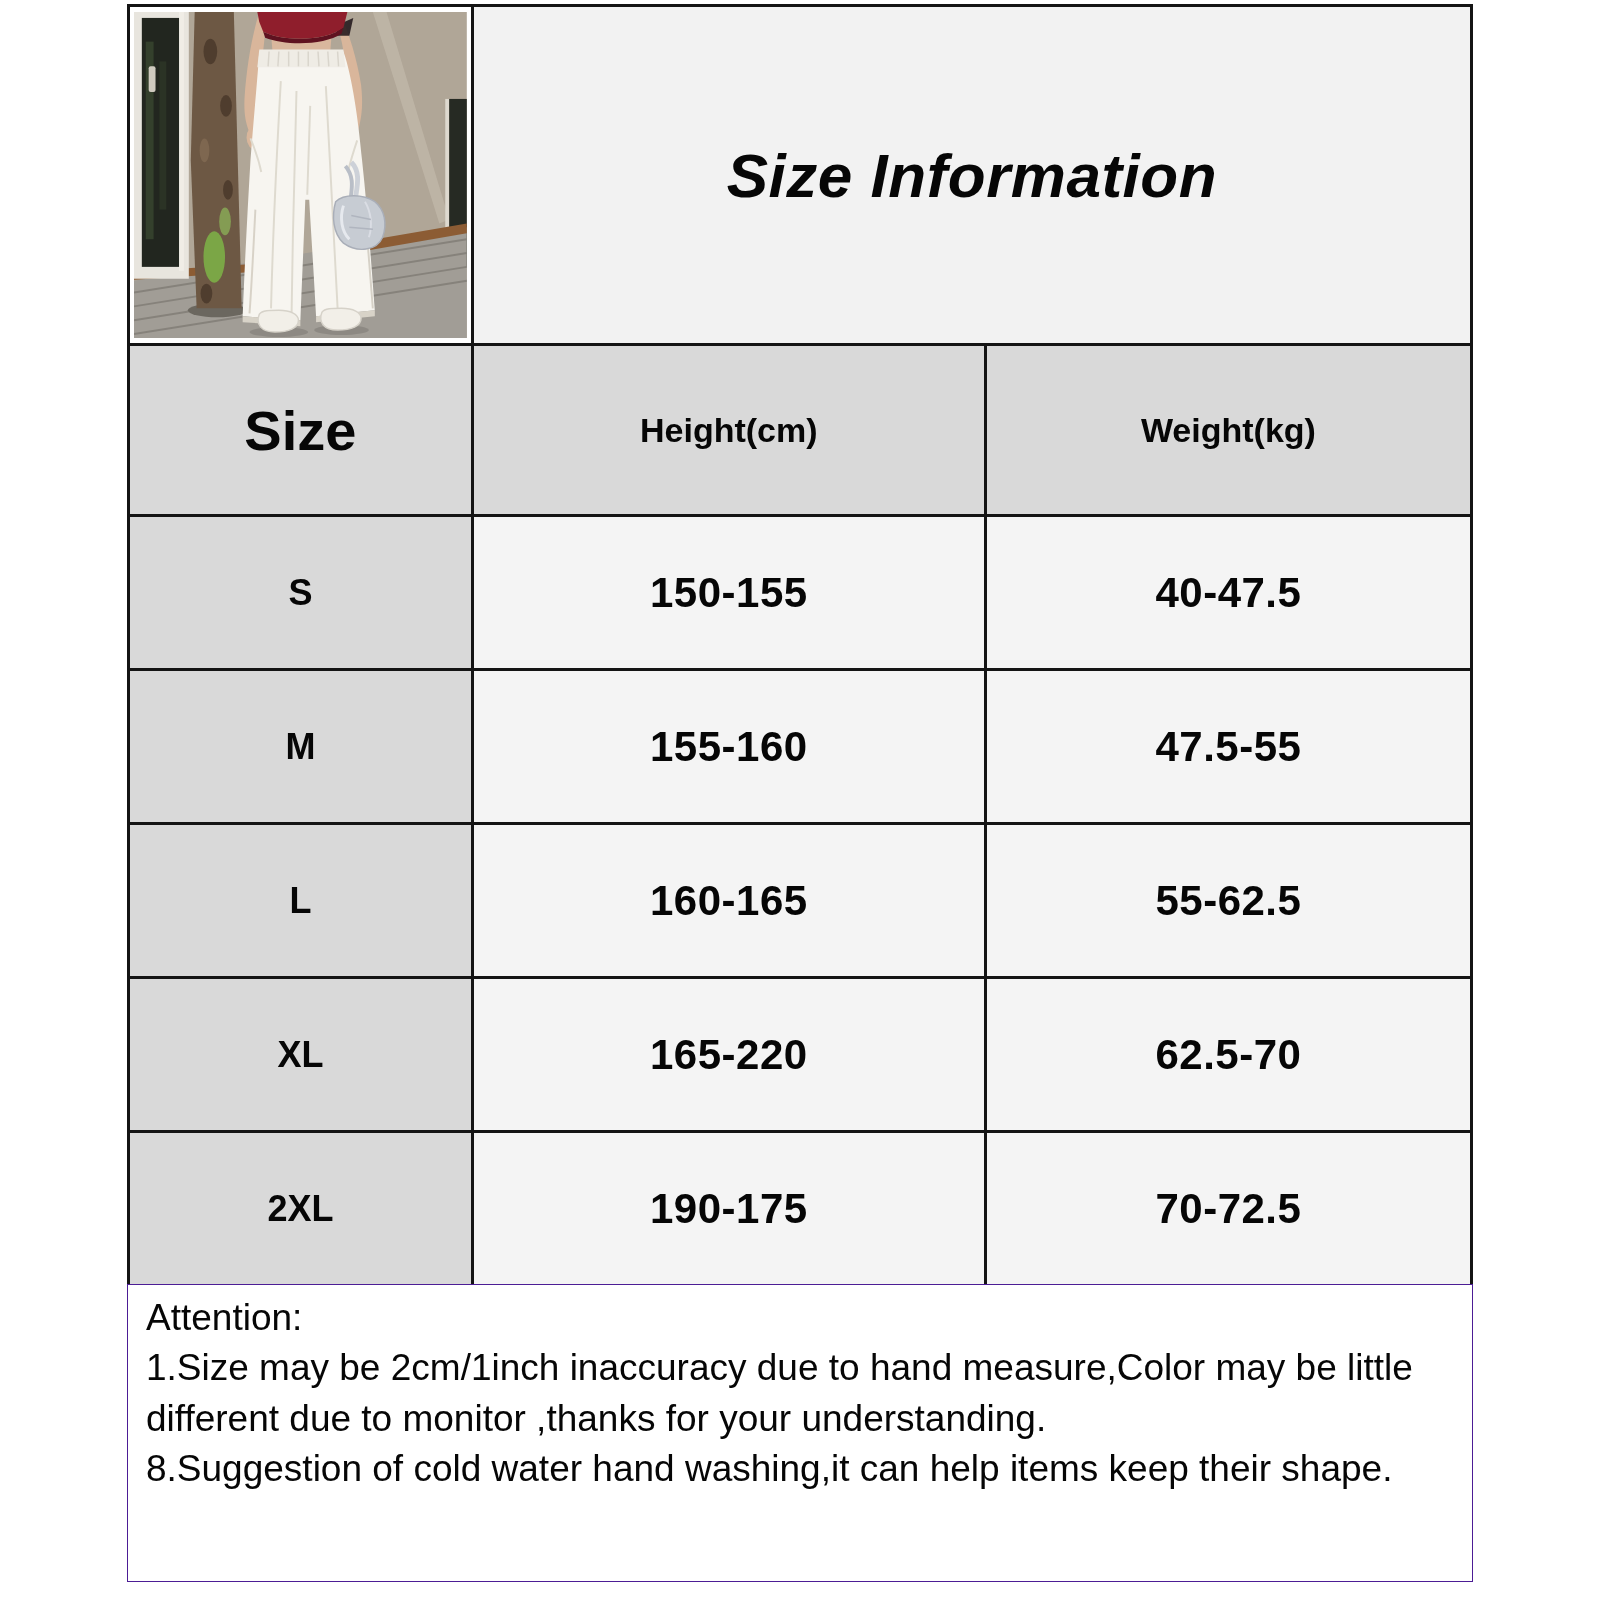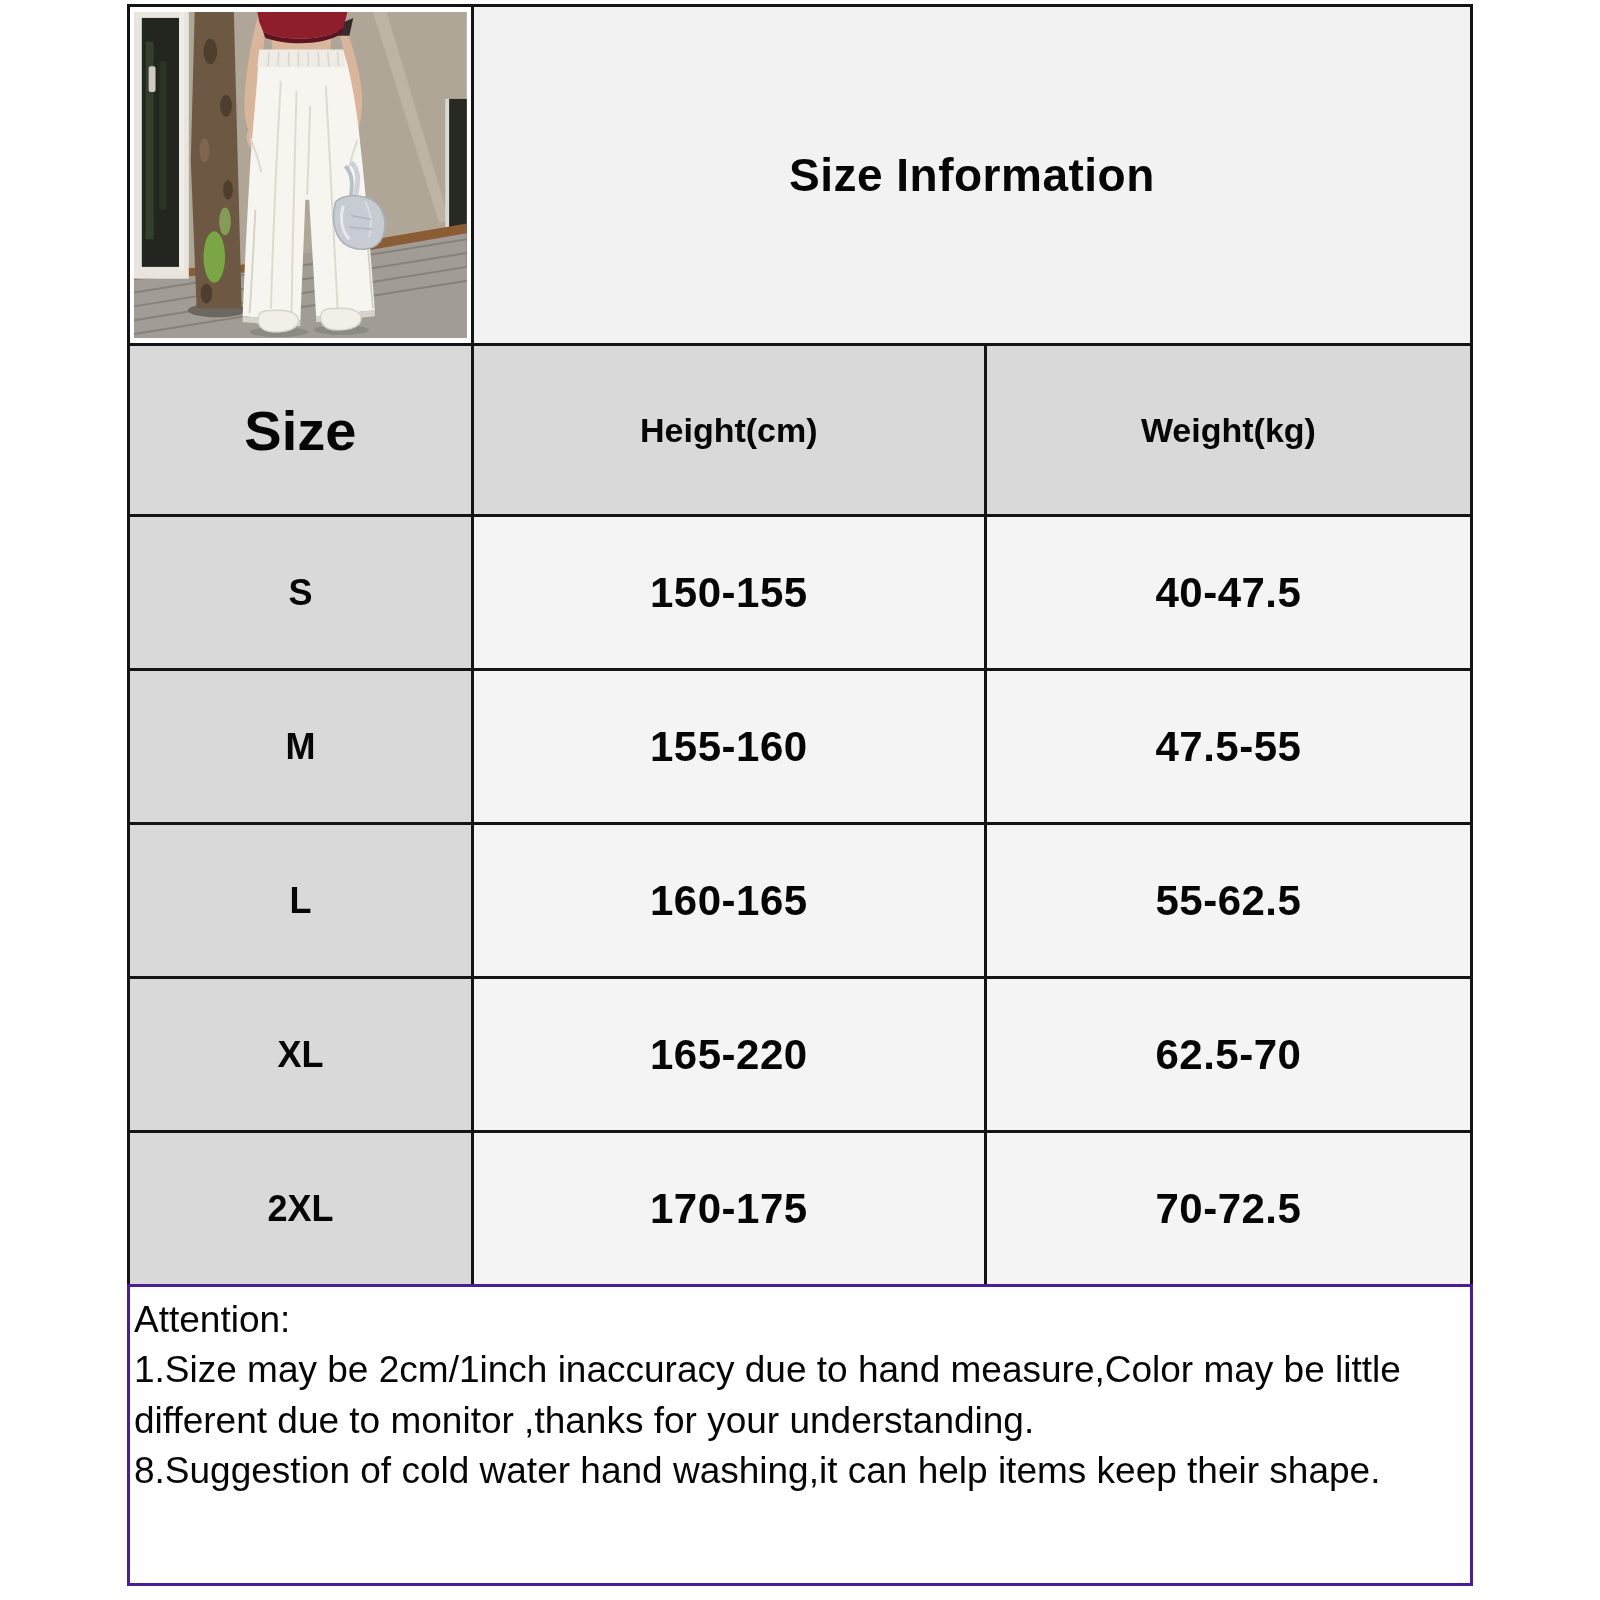--- a/index.html
+++ b/index.html
@@ -5,29 +5,29 @@
   html,body{margin:0;padding:0;background:#ffffff;}
   body{width:1600px;height:1600px;position:relative;overflow:hidden;
        font-family:"Liberation Sans",sans-serif;color:#060606;}
   .panel{position:absolute;left:127px;top:4px;width:1346px;}
   table.size-table{width:100%;border-collapse:collapse;table-layout:fixed;}
   table.size-table td{border:3px solid #141414;text-align:center;vertical-align:middle;
        overflow:hidden;}
   .photo-cell{background:#ffffff;padding:4px;height:328px;}
   .photo-frame{width:100%;height:326px;display:block;}
   .photo-frame svg{width:100%;height:100%;display:block;}
-  .title-cell{background:#f2f2f2;font-size:46px;font-weight:700;letter-spacing:0.5px;}
+  .title-cell{background:#f2f2f2;font-size:62px;font-weight:700;letter-spacing:0.5px;font-style:italic;}
   .head-row td{background:#d9d9d9;height:166px;font-weight:700;}
   .size-head{font-size:56px;}
   .col-head{font-size:34px;}
   .data-row td{height:149px;font-weight:700;}
   .size-cell{background:#d9d9d9;font-size:36px;}
   .val-cell{background:#f4f4f4;font-size:42px;letter-spacing:0.5px;}
-  .attention-box{border:3px solid #4c1d95;margin-top:-3px;background:#ffffff;
-       min-height:270px;padding:8px 26px 18px 4px;font-size:37px;line-height:1.36;
+  .attention-box{border:1px solid #4c1d95;margin-top:-3px;background:#ffffff;
+       min-height:270px;padding:8px 26px 18px 18px;font-size:37px;line-height:1.36;
        font-weight:400;letter-spacing:0px;}
   .attention-box div{margin:0;}
 </style>
 </head>
 <body>
 
 <div class="panel">
   <table class="size-table">
     <colgroup>
         <col style="width:25.6%">
@@ -145,21 +145,21 @@
         <td class="val-cell">160-165</td>
         <td class="val-cell">55-62.5</td>
       </tr>
       <tr class="data-row">
         <td class="size-cell">XL</td>
         <td class="val-cell">165-220</td>
         <td class="val-cell">62.5-70</td>
       </tr>
       <tr class="data-row">
         <td class="size-cell">2XL</td>
-        <td class="val-cell">170-175</td>
+        <td class="val-cell">190-175</td>
         <td class="val-cell">70-72.5</td>
       </tr>
     </tbody>
   </table>
 
   <div class="attention-box">
     <div>Attention:</div>
     <div>1.Size may be 2cm/1inch inaccuracy due to hand measure,Color may be little different due to monitor ,thanks for your understanding.</div>
     <div>8.Suggestion of cold water hand washing,it can help items keep their shape.</div>
   </div>

